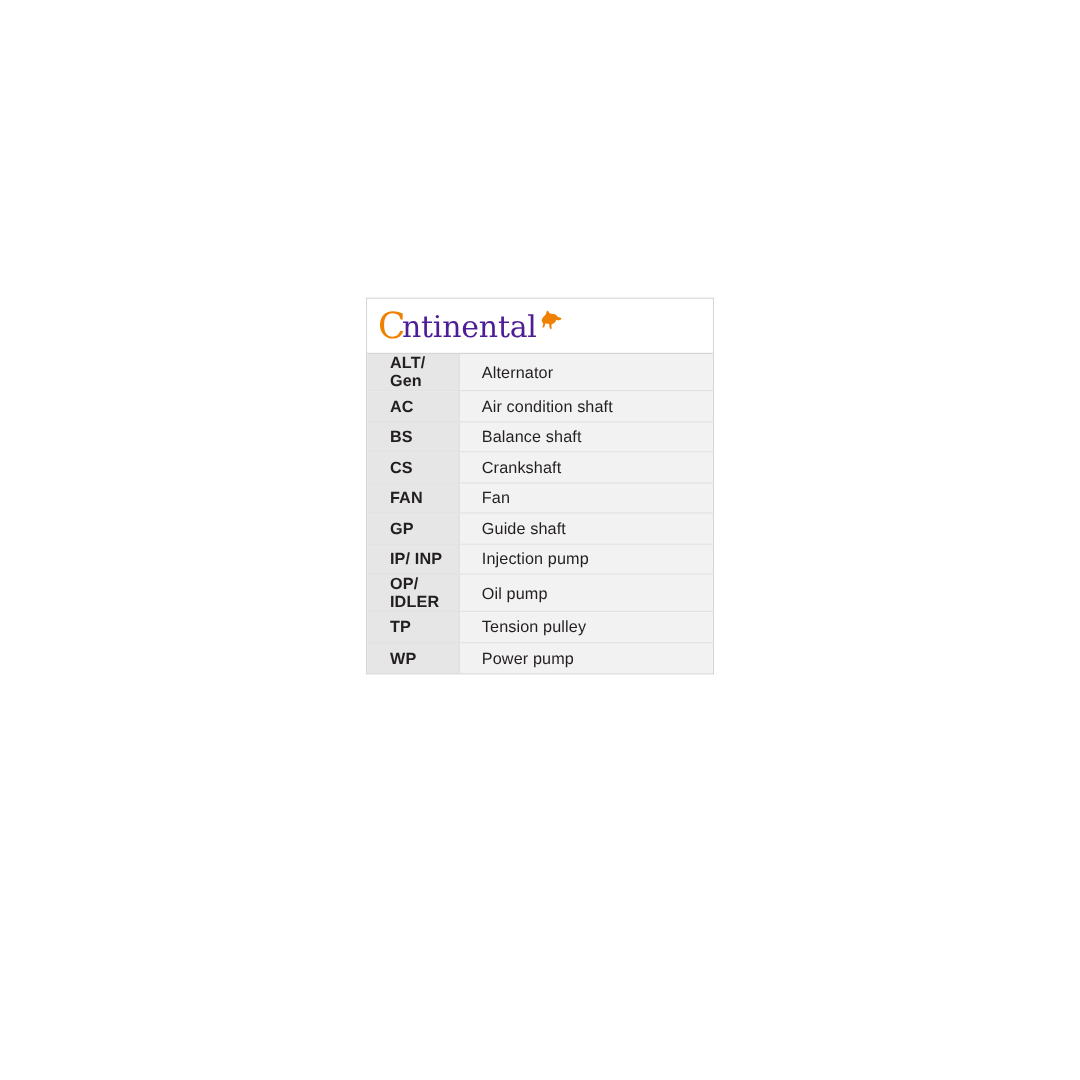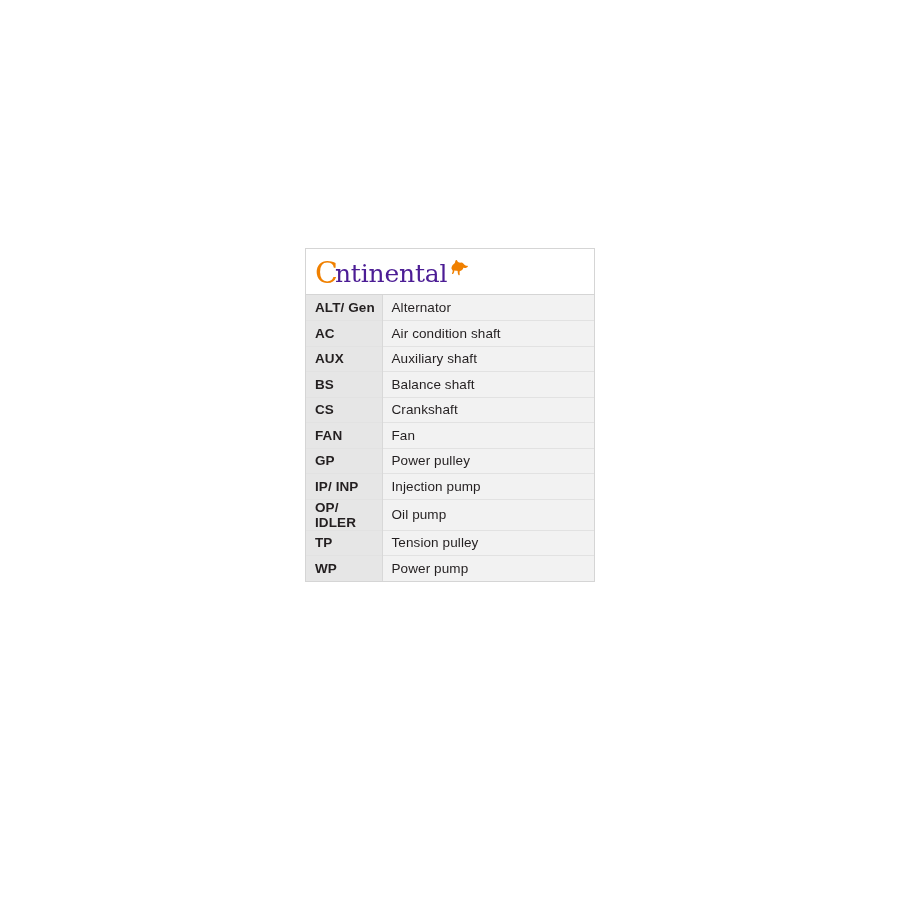--- a/index.html
+++ b/index.html
@@ -72,21 +72,21 @@
   table.legend-table {
     border-collapse: collapse;
     width: 100%;
     table-layout: fixed;
   }
   table.legend-table td {
     border-top: 1px solid #e2e2e2;
     font-size: 13.5px;
     color: #231f20;
     height: 25.5px;
-    padding: 0 0 0 9px;
+    padding: 0 0 0 19px;
     vertical-align: middle;
     box-sizing: border-box;
   }
   table.legend-table tr:first-child td {
     border-top: none;
   }
   td.abbr-cell {
     width: 76px;
     background: #e6e6e6;
     border-right: 1px solid #d8d8d8;
@@ -125,38 +125,34 @@
     <tbody id="legend-body">
         <tr class="legend-row">
           <td class="abbr-cell">ALT/ Gen</td>
           <td class="desc-cell">Alternator</td>
         </tr>
         <tr class="legend-row">
           <td class="abbr-cell">AC</td>
           <td class="desc-cell">Air condition shaft</td>
         </tr>
         <tr class="legend-row">
-          <td class="abbr-cell">AUX</td>
-          <td class="desc-cell">Auxiliary shaft</td>
-        </tr>
-        <tr class="legend-row">
           <td class="abbr-cell">BS</td>
           <td class="desc-cell">Balance shaft</td>
         </tr>
         <tr class="legend-row">
           <td class="abbr-cell">CS</td>
           <td class="desc-cell">Crankshaft</td>
         </tr>
         <tr class="legend-row">
           <td class="abbr-cell">FAN</td>
           <td class="desc-cell">Fan</td>
         </tr>
         <tr class="legend-row">
           <td class="abbr-cell">GP</td>
-          <td class="desc-cell">Power pulley</td>
+          <td class="desc-cell">Guide shaft</td>
         </tr>
         <tr class="legend-row">
           <td class="abbr-cell">IP/ INP</td>
           <td class="desc-cell">Injection pump</td>
         </tr>
         <tr class="legend-row">
           <td class="abbr-cell">OP/ IDLER</td>
           <td class="desc-cell">Oil pump</td>
         </tr>
         <tr class="legend-row">

